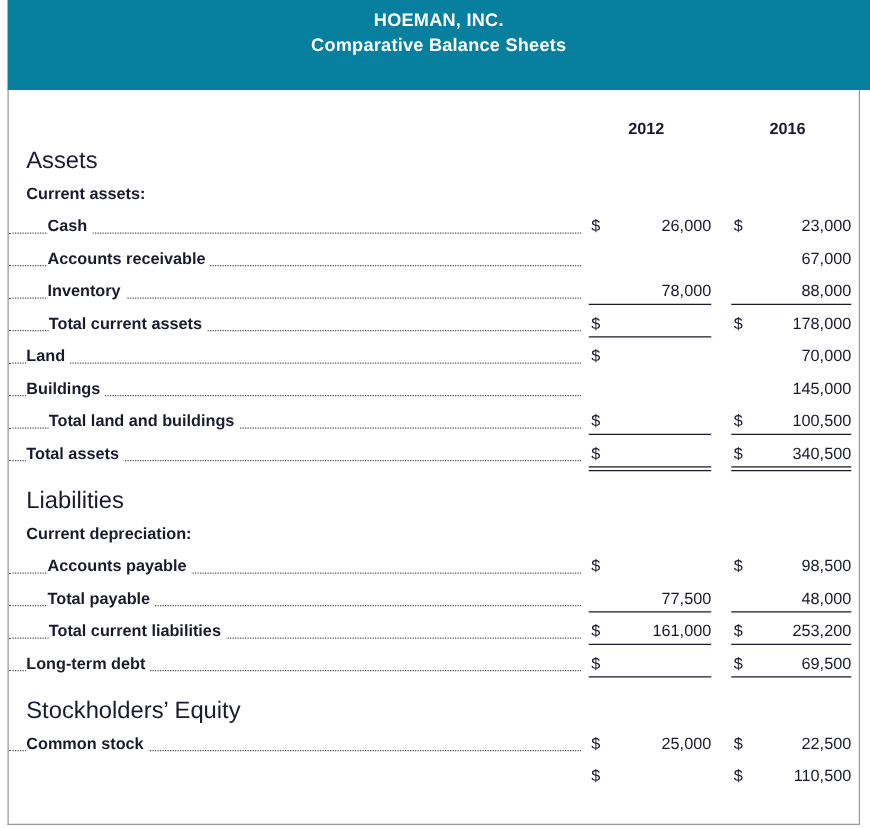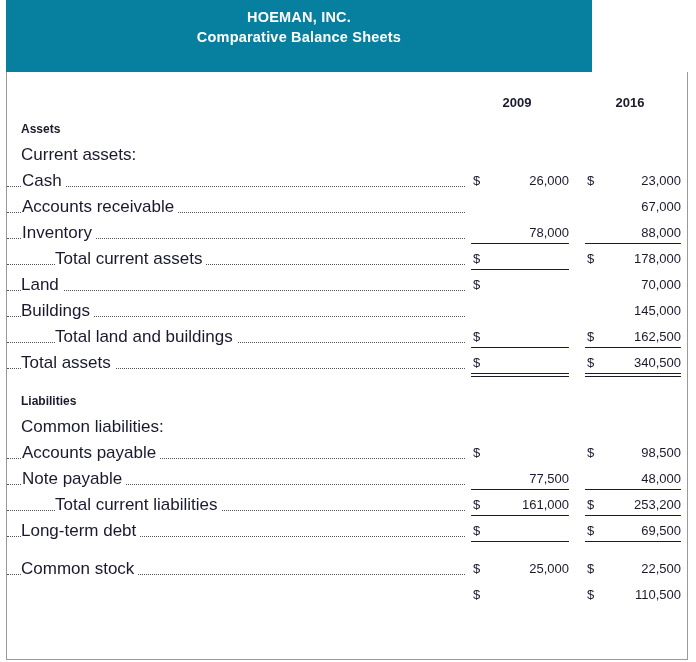--- a/index.html
+++ b/index.html
@@ -20,21 +20,21 @@
     width: 696px;
     height: 662px;
     box-sizing: border-box;
   }
 
   
   .banner {
     position: absolute;
     left: 6px;
     top: 0;
-    width: 586px;
+    width: 690px;
     height: 72px;
     background: #07809F;
     color: #ffffff;
     text-align: center;
     box-sizing: border-box;
     padding-top: 8px;
   }
   .banner-line {
     font-weight: bold;
     font-size: 14.5px;
@@ -89,22 +89,23 @@
 
   
   tr.row td { height: 26px; }
 
   
   .label {
     position: relative;
     white-space: nowrap;
     overflow: hidden;
     padding-left: 8px;
-    font-size: 17px;
+    font-size: 13px;
     line-height: 26px;
+    font-weight: bold;
   }
   .label .txt {
     position: relative;
     z-index: 2;
     background: #ffffff;
     padding-right: 4px;
   }
   .label.leader .txt::after {
     content: "";
   }
@@ -115,26 +116,26 @@
     position: absolute;
     left: 0;
     right: 0;
     bottom: 7px;
     border-bottom: 1.5px dotted #55545a;
     z-index: 1;
   }
 
   
   .ind0 .txt { margin-left: 6px; }
-  .ind1 .txt { margin-left: 7px; }
-  .ind2 .txt { margin-left: 40px; }
+  .ind1 .txt { margin-left: 23px; }
+  .ind2 .txt { margin-left: 24px; }
 
   .section-head {
-    font-weight: bold;
-    font-size: 12px;
+    font-weight: normal;
+    font-size: 19px;
   }
 
   
   .val {
     font-size: 13px;
     line-height: 26px;
     text-align: right;
     padding-right: 6px;
     white-space: nowrap;
     position: relative;
@@ -187,21 +188,21 @@
     <table class="bs">
       <colgroup>
         <col class="c-label">
         <col class="c-2017">
         <col class="c-gap">
         <col class="c-2016">
       </colgroup>
       <tbody id="tbody">
           <tr class="head-row">
             <td></td>
-            <td class="colhead">2009</td>
+            <td class="colhead">2012</td>
             <td></td>
             <td class="colhead">2016</td>
           </tr>
           <tr class="row">
             <td class="label ind0 section-head"><span class="txt">Assets</span></td>
             <td></td>
             <td></td>
             <td></td>
           </tr>
           <tr class="row">
@@ -243,69 +244,75 @@
           <tr class="row">
             <td class="label ind0 leader"><span class="dots"></span><span class="txt">Buildings</span></td>
             <td class="val"><span class="money"></span></td>
             <td></td>
             <td class="val"><span class="money">145,000</span></td>
           </tr>
           <tr class="row">
             <td class="label ind2 leader"><span class="dots"></span><span class="txt">Total land and buildings</span></td>
             <td class="val with-dollar"><span class="ds">$</span><span class="money"></span><span class="rule-single"></span></td>
             <td></td>
-            <td class="val with-dollar"><span class="ds">$</span><span class="money">162,500</span><span class="rule-single"></span></td>
+            <td class="val with-dollar"><span class="ds">$</span><span class="money">100,500</span><span class="rule-single"></span></td>
           </tr>
           <tr class="row">
             <td class="label ind0 leader"><span class="dots"></span><span class="txt">Total assets</span></td>
             <td class="val with-dollar"><span class="ds">$</span><span class="money"></span><span class="rule-double"></span></td>
             <td></td>
             <td class="val with-dollar"><span class="ds">$</span><span class="money">340,500</span><span class="rule-double"></span></td>
           </tr>
           <tr class="spacer">
             <td colspan="4"></td>
           </tr>
           <tr class="row">
             <td class="label ind0 section-head"><span class="txt">Liabilities</span></td>
             <td></td>
             <td></td>
             <td></td>
           </tr>
           <tr class="row">
-            <td class="label ind0"><span class="txt">Common liabilities:</span></td>
+            <td class="label ind0"><span class="txt">Current depreciation:</span></td>
             <td class="val"><span class="money"></span></td>
             <td></td>
             <td class="val"><span class="money"></span></td>
           </tr>
           <tr class="row">
             <td class="label ind1 leader"><span class="dots"></span><span class="txt">Accounts payable</span></td>
             <td class="val with-dollar"><span class="ds">$</span><span class="money"></span></td>
             <td></td>
             <td class="val with-dollar"><span class="ds">$</span><span class="money">98,500</span></td>
           </tr>
           <tr class="row">
-            <td class="label ind1 leader"><span class="dots"></span><span class="txt">Note payable</span></td>
+            <td class="label ind1 leader"><span class="dots"></span><span class="txt">Total payable</span></td>
             <td class="val"><span class="money">77,500</span><span class="rule-single"></span></td>
             <td></td>
             <td class="val"><span class="money">48,000</span><span class="rule-single"></span></td>
           </tr>
           <tr class="row">
             <td class="label ind2 leader"><span class="dots"></span><span class="txt">Total current liabilities</span></td>
             <td class="val with-dollar"><span class="ds">$</span><span class="money">161,000</span><span class="rule-single"></span></td>
             <td></td>
             <td class="val with-dollar"><span class="ds">$</span><span class="money">253,200</span><span class="rule-single"></span></td>
           </tr>
           <tr class="row">
             <td class="label ind0 leader"><span class="dots"></span><span class="txt">Long-term debt</span></td>
             <td class="val with-dollar"><span class="ds">$</span><span class="money"></span><span class="rule-single"></span></td>
             <td></td>
             <td class="val with-dollar"><span class="ds">$</span><span class="money">69,500</span><span class="rule-single"></span></td>
           </tr>
           <tr class="spacer">
             <td colspan="4"></td>
+          </tr>
+          <tr class="row">
+            <td class="label ind0 section-head"><span class="txt">Stockholders’ Equity</span></td>
+            <td></td>
+            <td></td>
+            <td></td>
           </tr>
           <tr class="row">
             <td class="label ind0 leader"><span class="dots"></span><span class="txt">Common stock</span></td>
             <td class="val with-dollar"><span class="ds">$</span><span class="money">25,000</span></td>
             <td></td>
             <td class="val with-dollar"><span class="ds">$</span><span class="money">22,500</span></td>
           </tr>
           <tr class="row">
             <td class="label ind2 leader"></td>
             <td class="val with-dollar"><span class="ds">$</span><span class="money"></span></td>

